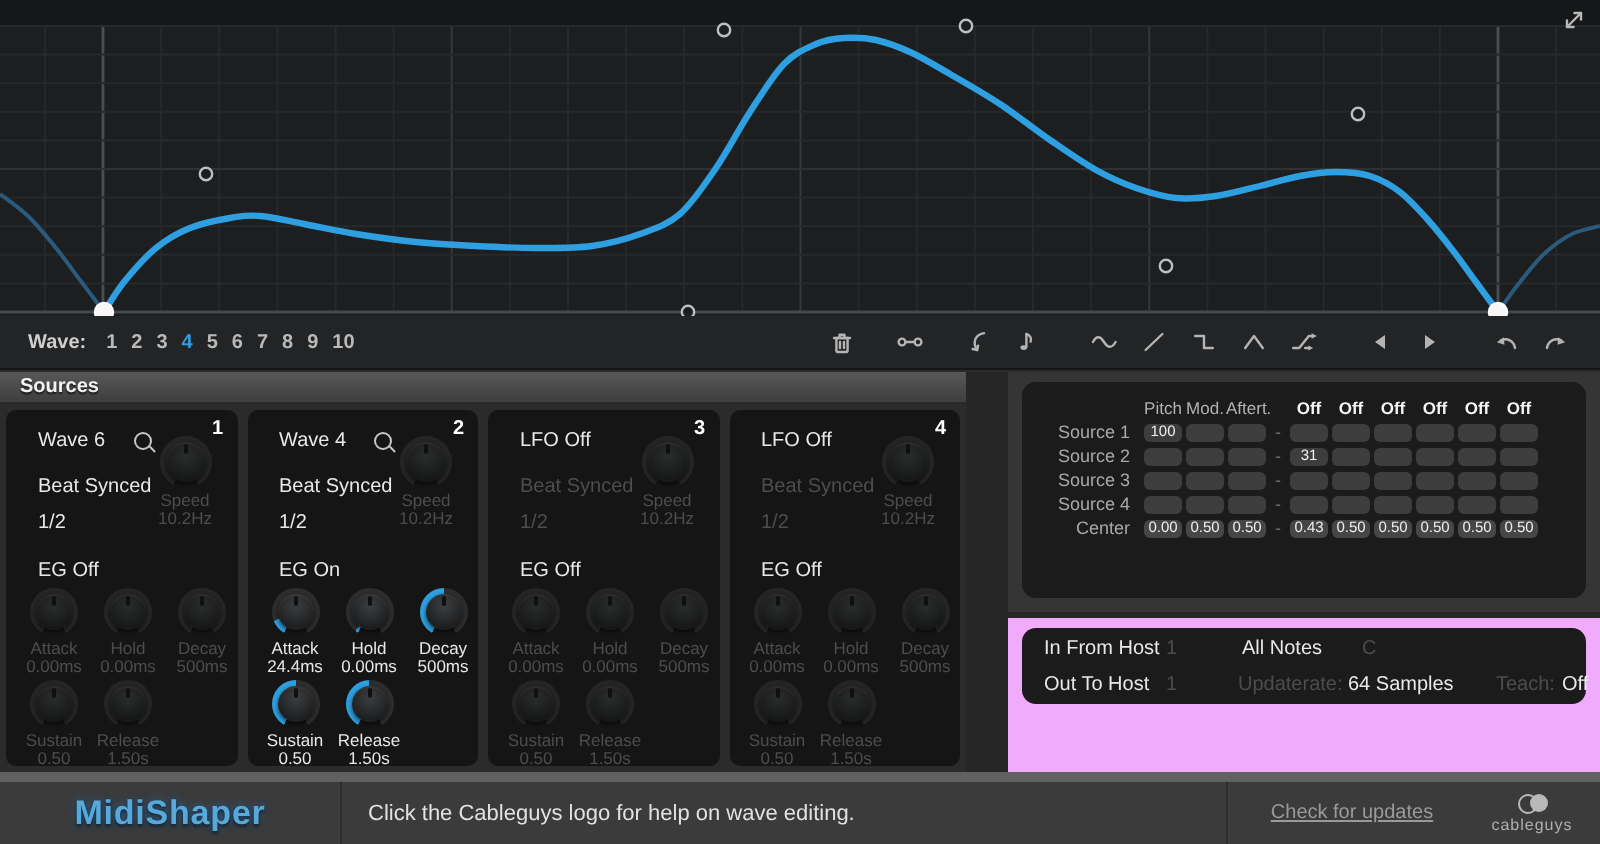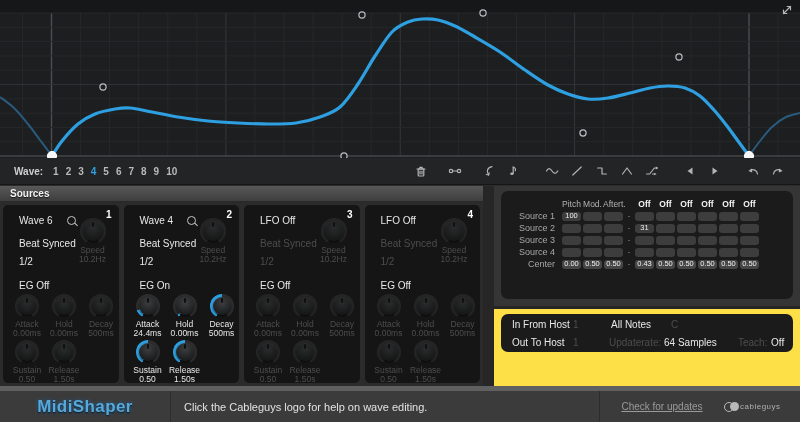--- a/index.html
+++ b/index.html
@@ -21,21 +21,21 @@
   .tb{display:flex;align-items:center;justify-content:center;width:16px;height:16px;cursor:pointer;}
   .tb svg{stroke:#b4b4b4;fill:none;stroke-width:1.2;stroke-linecap:round;stroke-linejoin:round;}
   .tb svg .fil{fill:#b4b4b4;stroke:none;}
   .gap-l{margin-left:9px;} .gap-xl{margin-left:13px;}
 
   
   #main{position:absolute;top:186px;left:0;width:800px;height:200px;display:flex;background:#262626;}
   .section-header{height:15px;background:linear-gradient(#585858,#3e3e3e);display:flex;align-items:center;
                   padding:0 10px;font-size:10px;font-weight:bold;color:#f2f2f2;
                   text-shadow:0 1px 1px rgba(0,0,0,.7);border-bottom:1px solid #2a2a2a;}
-  #sources-section{width:483px;margin-right:11px;display:flex;flex-direction:column;}
+  #sources-section{width:483px;margin-right:21px;display:flex;flex-direction:column;}
   #strips{flex:1;background:#2b2b2b;display:flex;gap:5px;padding:3px;}
   .strip{flex:1;position:relative;background:#151515;border-radius:5px;}
   .strip-num{position:absolute;top:4px;right:7px;font-size:10px;font-weight:bold;color:#fff;}
   .title-row{position:absolute;top:10px;left:16px;display:flex;align-items:center;gap:14px;}
   .s-title{font-size:10px;color:#e8e8e8;cursor:pointer;white-space:nowrap;}
   .mag{position:relative;width:7px;height:7px;border:1.4px solid #c6c6c6;border-radius:50%;cursor:pointer;}
   .mag::after{content:'';position:absolute;width:4px;height:1.4px;background:#c6c6c6;
               transform:rotate(45deg);right:-3.4px;bottom:-1.4px;}
   .s-sync{position:absolute;top:33px;left:16px;font-size:10px;cursor:pointer;}
   .s-rate{position:absolute;top:51px;left:16px;font-size:10px;cursor:pointer;}
@@ -64,36 +64,36 @@
   #matrix{position:absolute;top:7px;left:10px;display:grid;grid-auto-rows:12px;align-items:center;}
   .mx-h{font-size:8.5px;text-align:center;color:#b2b2b2;}
   .mx-h.off-col{color:#f5f5f5;font-weight:bold;}
   .mx-label{font-size:9px;color:#a8a8a8;text-align:right;padding-right:6px;white-space:nowrap;}
   .mx-dash{font-size:9px;color:#6e6e6e;text-align:center;}
   .mx-cell{width:19px;height:9px;background:#3d3d3d;border-radius:3px;margin:0 auto;
            display:flex;align-items:center;justify-content:center;cursor:pointer;}
   .mx-cell span{font-size:7.5px;color:#f0f0f0;line-height:1;}
   .mx-cell.center{background:#464646;}
   #mod-gap{height:3px;background:#262626;}
-  #midi-body{flex:1;background:#fde047;}
+  #midi-body{flex:1;background:#f0abfc;}
   #midi-panel{height:38px;}
   .midi-text{position:absolute;font-size:10px;white-space:nowrap;}
 
   
   #footer-strip{position:absolute;top:386px;left:0;width:800px;height:5px;background:#606060;}
   #footer{position:absolute;top:391px;left:0;width:800px;height:31px;background:#3b3b3b;display:flex;align-items:center;}
   #logo-box{width:170px;display:flex;justify-content:center;align-items:center;height:100%;
             border-right:1px solid #2d2d2d;cursor:pointer;}
   #logo{font-size:17px;font-weight:bold;color:#58a9d9;letter-spacing:.4px;
         text-shadow:0 0 4px rgba(40,120,190,.7),0 1px 2px #000;}
   #help-box{flex:1;padding-left:13px;height:100%;display:flex;align-items:center;border-right:1px solid #2d2d2d;}
   #help-text{font-size:11px;color:#e2e2e2;}
   #updates-box{width:124px;display:flex;justify-content:center;}
   #updates-link{font-size:10px;color:#9a9a9a;text-decoration:underline;cursor:pointer;}
-  #brand-box{width:56px;display:flex;flex-direction:row;align-items:center;gap:1px;cursor:pointer;padding-right:20px;}
+  #brand-box{width:56px;display:flex;flex-direction:column;align-items:center;gap:1px;cursor:pointer;padding-right:6px;}
   #brand-icon{display:flex;align-items:center;}
   .cg-o{width:8px;height:8px;border:1.6px solid #b9b9b9;border-radius:50%;}
   .cg-f{width:9px;height:9px;background:#b9b9b9;border-radius:50%;margin-left:-4px;}
   #brand-name{font-size:8px;color:#b0b0b0;letter-spacing:.5px;}
 </style>
 </head>
 <body>
 
 <div id="window">
 

